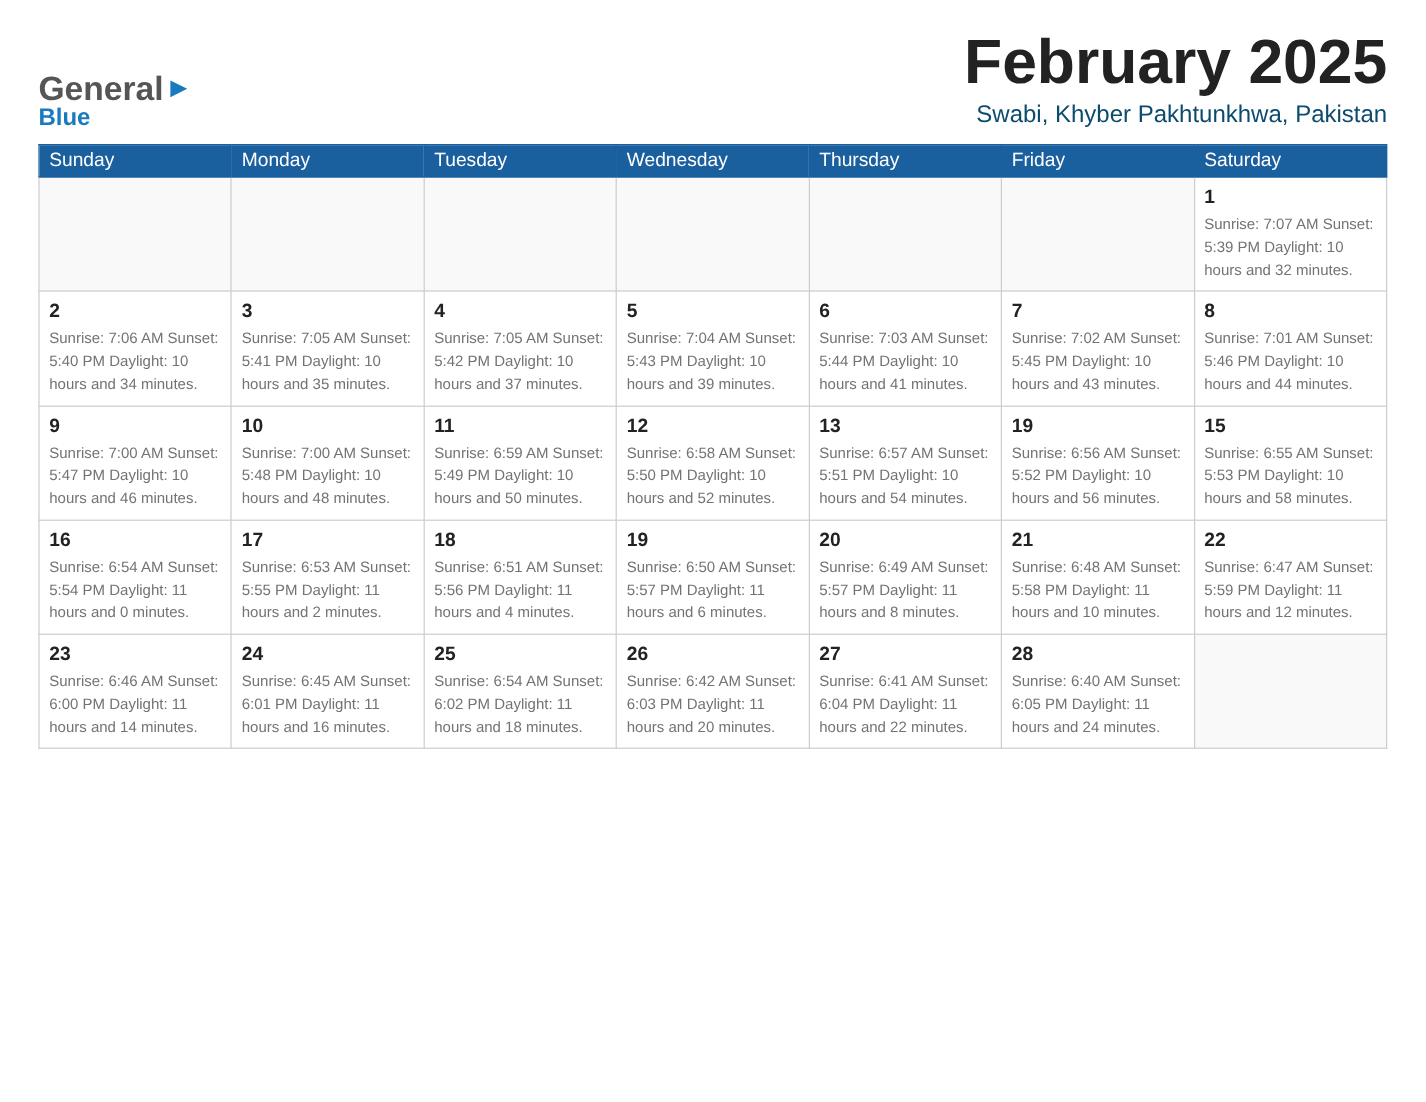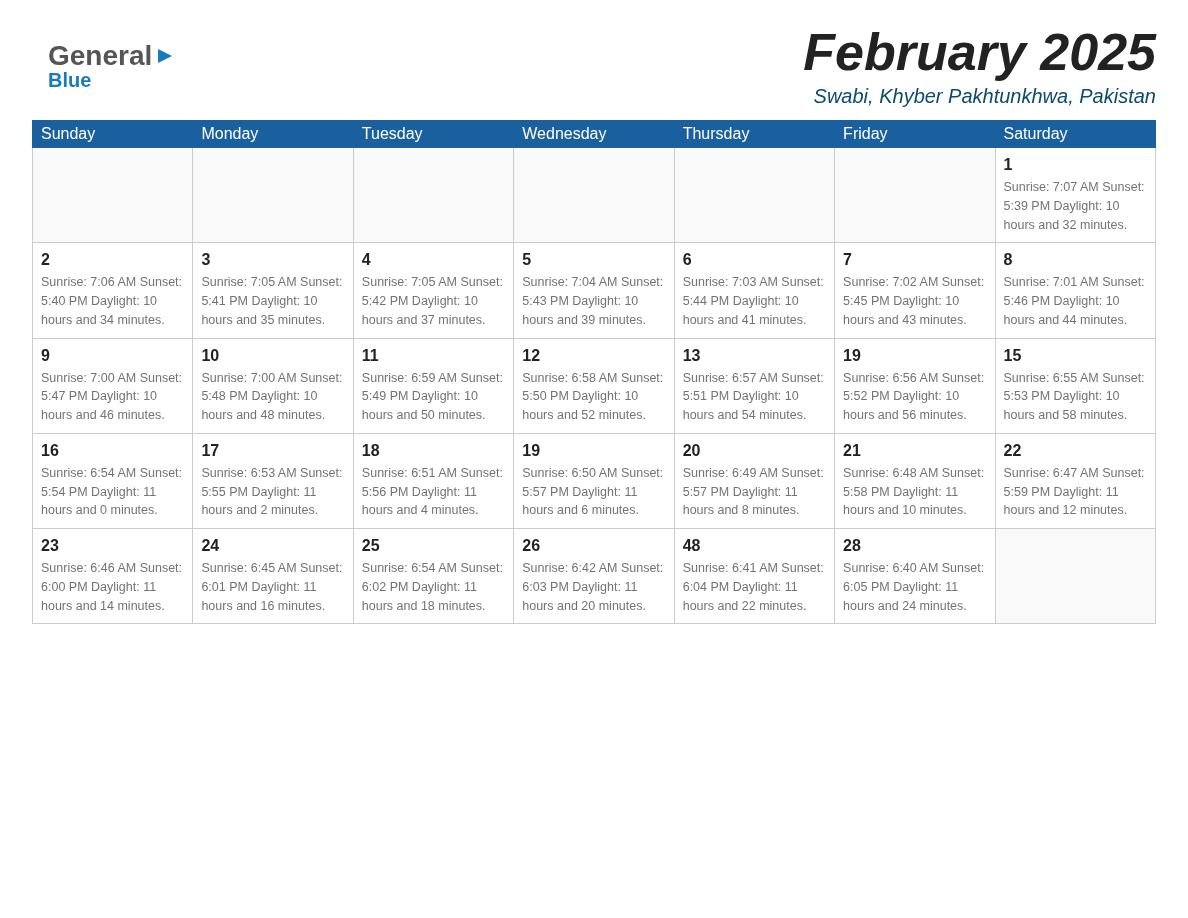--- a/index.html
+++ b/index.html
@@ -6,32 +6,30 @@
     body {
       font-family: Arial, sans-serif;
       background: #fff;
       padding: 24px 32px;
       width: 1188px;
       min-height: 918px;
     }
     .header {
       display: flex;
       justify-content: space-between;
-      align-items: center;
+      align-items: flex-end;
       margin-bottom: 8px;
-      margin-left: 16px;
     }
     .logo {
       display: flex;
       flex-direction: column;
       align-items: flex-start;
     }
     .title-area {
       text-align: right;
-      font-style: italic;
     }
     .month-title {
       font-size: 52px;
       font-weight: bold;
       color: #222;
       line-height: 1.1;
     }
     .location {
       font-size: 20px;
       color: #0c4a6e;
@@ -330,21 +328,21 @@
 and 18 minutes.</div>
         </td>
         <td>
           <span class="day-number">26</span>
           <div class="day-info">Sunrise: 6:42 AM
 Sunset: 6:03 PM
 Daylight: 11 hours
 and 20 minutes.</div>
         </td>
         <td>
-          <span class="day-number">48</span>
+          <span class="day-number">27</span>
           <div class="day-info">Sunrise: 6:41 AM
 Sunset: 6:04 PM
 Daylight: 11 hours
 and 22 minutes.</div>
         </td>
         <td>
           <span class="day-number">28</span>
           <div class="day-info">Sunrise: 6:40 AM
 Sunset: 6:05 PM
 Daylight: 11 hours

